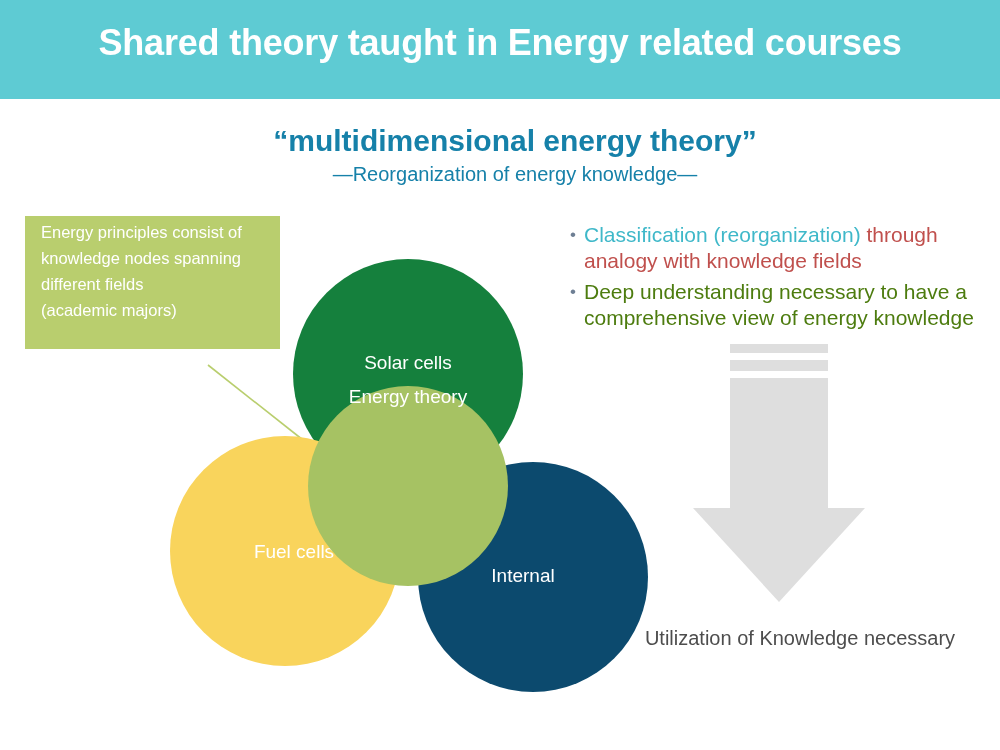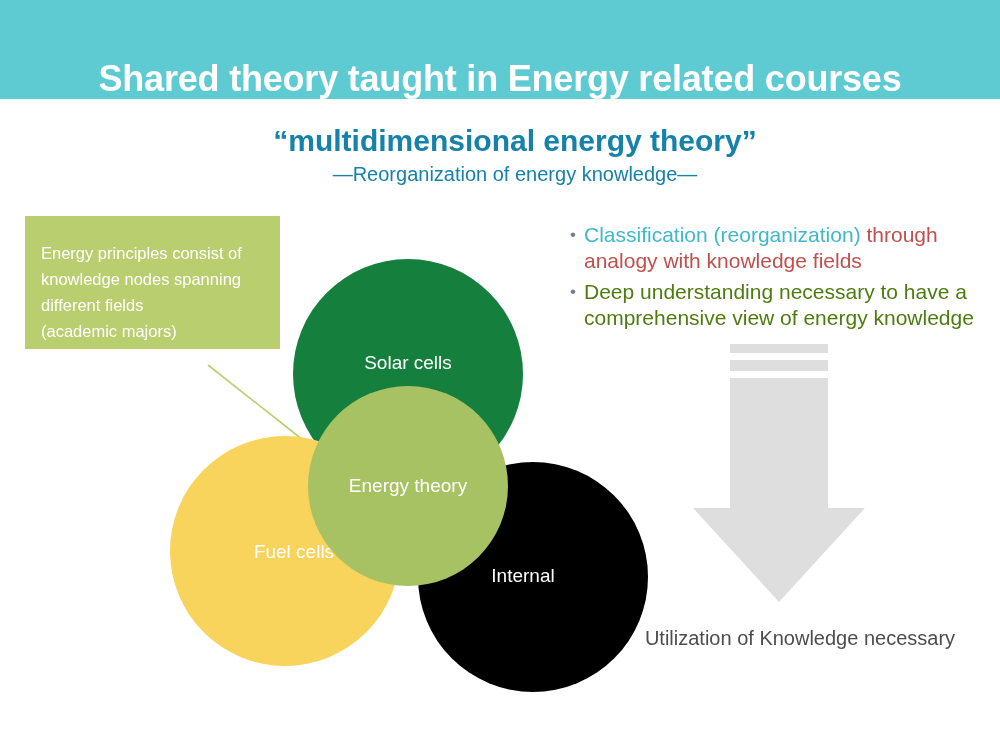--- a/index.html
+++ b/index.html
@@ -36,21 +36,20 @@
     width: 1000px;
     height: 85px;
     display: flex;
     align-items: center;
     justify-content: center;
     color: #ffffff;
     font-size: 36px;
     font-weight: bold;
     letter-spacing: -0.2px;
     white-space: nowrap;
-    margin-top: 36px;
   }
 
   
   .subtitle-wrap {
     position: absolute;
     left: 0;
     top: 124px;
     width: 1030px;
     text-align: center;
   }
@@ -72,21 +71,21 @@
 
   
   .note-box {
     position: absolute;
     left: 25px;
     top: 216px;
     width: 255px;
     height: 133px;
     background: #B9CE6E;
     box-sizing: border-box;
-    padding: 24px 16px 0 16px;
+    padding: 3px 16px 0 16px;
   }
   .note-line {
     color: #ffffff;
     font-size: 16.5px;
     line-height: 26px;
     white-space: nowrap;
   }
   .leader-line {
     position: absolute;
     left: 195px;
@@ -94,21 +93,21 @@
     width: 120px;
     height: 95px;
     pointer-events: none;
   }
 
   
   .circle {
     position: absolute;
     border-radius: 50%;
     display: flex;
-    align-items: center;
+    align-items: flex-start;
     justify-content: center;
   }
   .circle-label {
     color: #ffffff;
     font-size: 19px;
     font-weight: normal;
     white-space: nowrap;
   }
   .circle-solar {
     left: 293px;
@@ -129,21 +128,21 @@
     align-items: flex-start;
     padding-top: 105px;
     padding-left: 18px;
     box-sizing: border-box;
   }
   .circle-internal {
     left: 418px;
     top: 462px;
     width: 230px;
     height: 230px;
-    background: #000000;
+    background: #0c4a6e;
     align-items: flex-start;
     padding-top: 103px;
     padding-right: 20px;
     box-sizing: border-box;
   }
   .circle-center {
     left: 308px;
     top: 386px;
     width: 200px;
     height: 200px;

